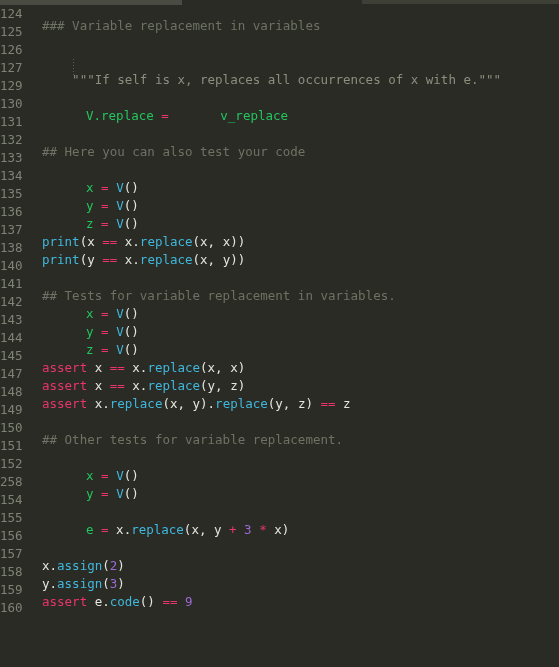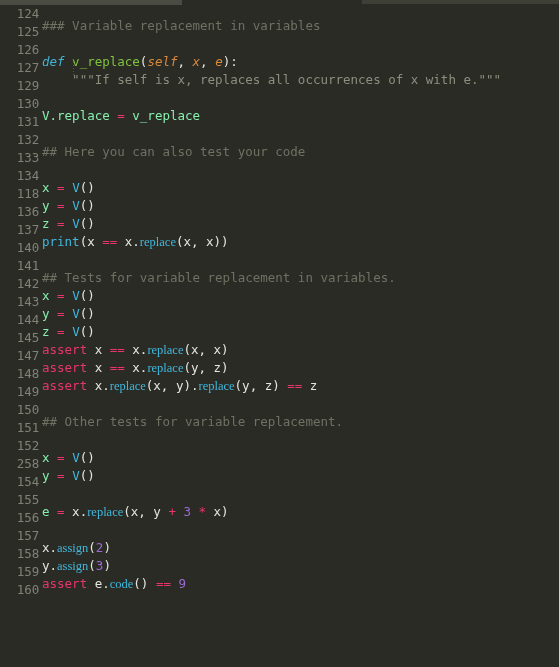--- a/index.html
+++ b/index.html
@@ -49,24 +49,24 @@
   .code-row {
     position: relative;
     height: 18px;
     line-height: 18px;
     white-space: pre;
     font-size: 12.5px;
   }
 
   .lineno {
     position: absolute;
-    left: 12px;
+    left: 0;
     top: 0;
     width: 32px;
-    text-align: center;
+    text-align: left;
     color: #7e8375;
     font-size: 12.5px;
     line-height: 18px;
     -webkit-user-select: none;
     user-select: none;
   }
 
   .linetext {
     position: absolute;
     left: 42px;
@@ -91,48 +91,49 @@
 
   
   .t-com   { color: #6d7263; }             
   .t-doc   { color: #8b8f7e; }             
   .t-kw    { color: #44b2d4; font-style: italic; }  
   .t-fn    { color: #7fc23e; }             
   .t-param { color: #d9893c; font-style: italic; }  
   .t-punc  { color: #e6e6e0; }             
   .t-op    { color: #e8356b; }             
   .t-assert{ color: #e8356b; }             
-  .t-id    { color: #86efac; }             
+  .t-id    { color: #22c55e; margin-left: 44px; }             
   .t-cls   { color: #3fb8dd; }             
-  .t-meth  { color: #3fb8dd; font-family: Liberation Serif, serif; }             
+  .t-meth  { color: #3fb8dd; }             
   .t-num   { color: #9b6bd6; }             
 </style>
 </head>
 <body>
 
 <div id="top-strip">
   <div class="strip-left"></div>
   <div class="strip-right"></div>
 </div>
 
 <div id="editor">
   <div id="code-lines">
       <div class="code-row"><span class="lineno">124</span><span class="linetext"><span class="t-com">### Variable replacement in variables</span></span></div>
       <div class="code-row"><span class="lineno">125</span><span class="linetext"></span></div>
-      <div class="code-row"><span class="lineno">126</span><span class="linetext"><span class="t-kw">def</span><span class="t-punc"> </span><span class="t-fn">v_replace</span><span class="t-punc">(</span><span class="t-param">self</span><span class="t-punc">, </span><span class="t-param">x</span><span class="t-punc">, </span><span class="t-param">e</span><span class="t-punc">):</span></span></div>
+      <div class="code-row"><span class="lineno">126</span></div>
       <div class="code-row"><span class="lineno">127</span><span class="indent-guide"></span><span class="linetext"><span class="t-doc">    """If self is x, replaces all occurrences of x with e."""</span></span></div>
       <div class="code-row"><span class="lineno">129</span><span class="linetext"></span></div>
       <div class="code-row"><span class="lineno">130</span><span class="linetext"><span class="t-id">V.replace </span><span class="t-op">=</span><span class="t-id"> v_replace</span></span></div>
       <div class="code-row"><span class="lineno">131</span><span class="linetext"></span></div>
       <div class="code-row"><span class="lineno">132</span><span class="linetext"><span class="t-com">## Here you can also test your code</span></span></div>
       <div class="code-row"><span class="lineno">133</span><span class="linetext"></span></div>
       <div class="code-row"><span class="lineno">134</span><span class="linetext"><span class="t-id">x </span><span class="t-op">=</span><span class="t-punc"> </span><span class="t-cls">V</span><span class="t-punc">()</span></span></div>
-      <div class="code-row"><span class="lineno">118</span><span class="linetext"><span class="t-id">y </span><span class="t-op">=</span><span class="t-punc"> </span><span class="t-cls">V</span><span class="t-punc">()</span></span></div>
+      <div class="code-row"><span class="lineno">135</span><span class="linetext"><span class="t-id">y </span><span class="t-op">=</span><span class="t-punc"> </span><span class="t-cls">V</span><span class="t-punc">()</span></span></div>
       <div class="code-row"><span class="lineno">136</span><span class="linetext"><span class="t-id">z </span><span class="t-op">=</span><span class="t-punc"> </span><span class="t-cls">V</span><span class="t-punc">()</span></span></div>
       <div class="code-row"><span class="lineno">137</span><span class="linetext"><span class="t-cls">print</span><span class="t-punc">(x </span><span class="t-op">==</span><span class="t-punc"> x.</span><span class="t-meth">replace</span><span class="t-punc">(x, x))</span></span></div>
+      <div class="code-row"><span class="lineno">138</span><span class="linetext"><span class="t-cls">print</span><span class="t-punc">(y </span><span class="t-op">==</span><span class="t-punc"> x.</span><span class="t-meth">replace</span><span class="t-punc">(x, y))</span></span></div>
       <div class="code-row"><span class="lineno">140</span><span class="linetext"></span></div>
       <div class="code-row"><span class="lineno">141</span><span class="linetext"><span class="t-com">## Tests for variable replacement in variables.</span></span></div>
       <div class="code-row"><span class="lineno">142</span><span class="linetext"><span class="t-id">x </span><span class="t-op">=</span><span class="t-punc"> </span><span class="t-cls">V</span><span class="t-punc">()</span></span></div>
       <div class="code-row"><span class="lineno">143</span><span class="linetext"><span class="t-id">y </span><span class="t-op">=</span><span class="t-punc"> </span><span class="t-cls">V</span><span class="t-punc">()</span></span></div>
       <div class="code-row"><span class="lineno">144</span><span class="linetext"><span class="t-id">z </span><span class="t-op">=</span><span class="t-punc"> </span><span class="t-cls">V</span><span class="t-punc">()</span></span></div>
       <div class="code-row"><span class="lineno">145</span><span class="linetext"><span class="t-assert">assert</span><span class="t-punc"> x </span><span class="t-op">==</span><span class="t-punc"> x.</span><span class="t-meth">replace</span><span class="t-punc">(x, x)</span></span></div>
       <div class="code-row"><span class="lineno">147</span><span class="linetext"><span class="t-assert">assert</span><span class="t-punc"> x </span><span class="t-op">==</span><span class="t-punc"> x.</span><span class="t-meth">replace</span><span class="t-punc">(y, z)</span></span></div>
       <div class="code-row"><span class="lineno">148</span><span class="linetext"><span class="t-assert">assert</span><span class="t-punc"> x.</span><span class="t-meth">replace</span><span class="t-punc">(x, y).</span><span class="t-meth">replace</span><span class="t-punc">(y, z) </span><span class="t-op">==</span><span class="t-punc"> z</span></span></div>
       <div class="code-row"><span class="lineno">149</span><span class="linetext"></span></div>
       <div class="code-row"><span class="lineno">150</span><span class="linetext"><span class="t-com">## Other tests for variable replacement.</span></span></div>

